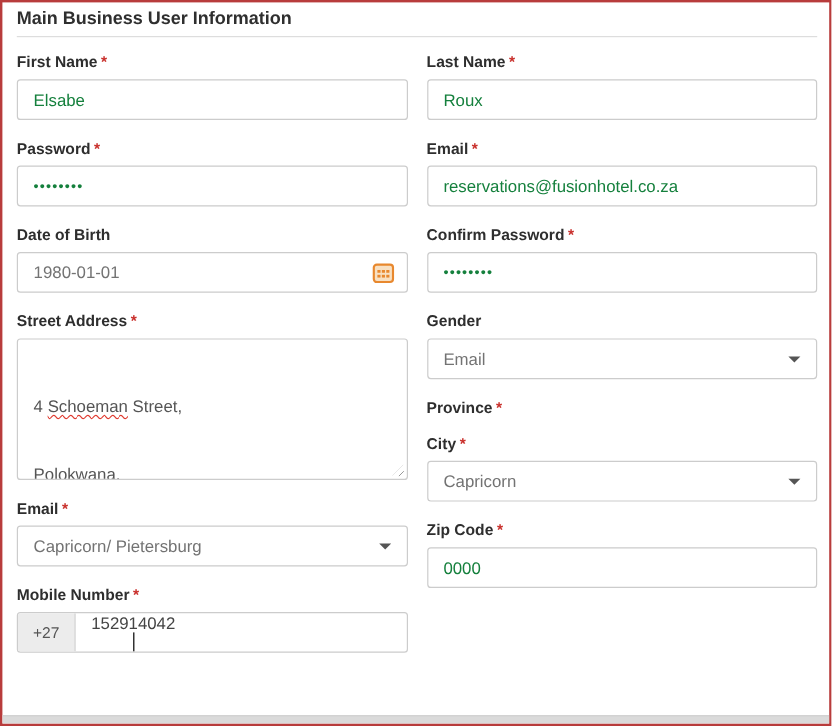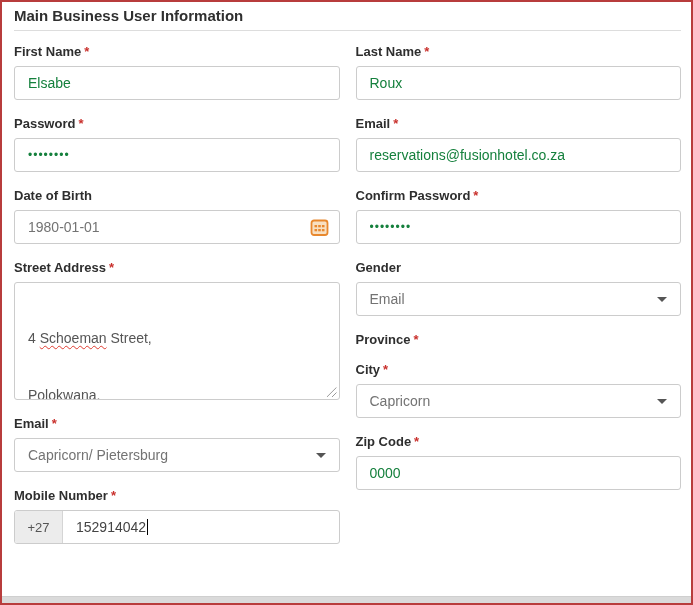--- a/index.html
+++ b/index.html
@@ -93,21 +93,21 @@
   }
   .dial-code {
     width:48px; flex:0 0 48px;
     background:#ececec;
     display:flex; align-items:center; justify-content:center;
     font-size:13px; color:#555;
     border-right:1px solid #d5d5d5;
   }
   .phone-value {
     display:flex; align-items:center;
-    padding:0 13px; font-size:14px; color:#444;
+    padding:0 13px; font-size:14px; color:#444;flex-direction:column;
   }
   .text-cursor {
     display:inline-block; width:1px; height:16px;
     background:#000; margin-left:1px;
     animation:blink 1s steps(1) infinite;
   }
   @keyframes blink { 50% { opacity:0; } }
   .bottom-strip {
     position:absolute; left:0; right:0; bottom:0;
     height:7px; background:#dadada;

